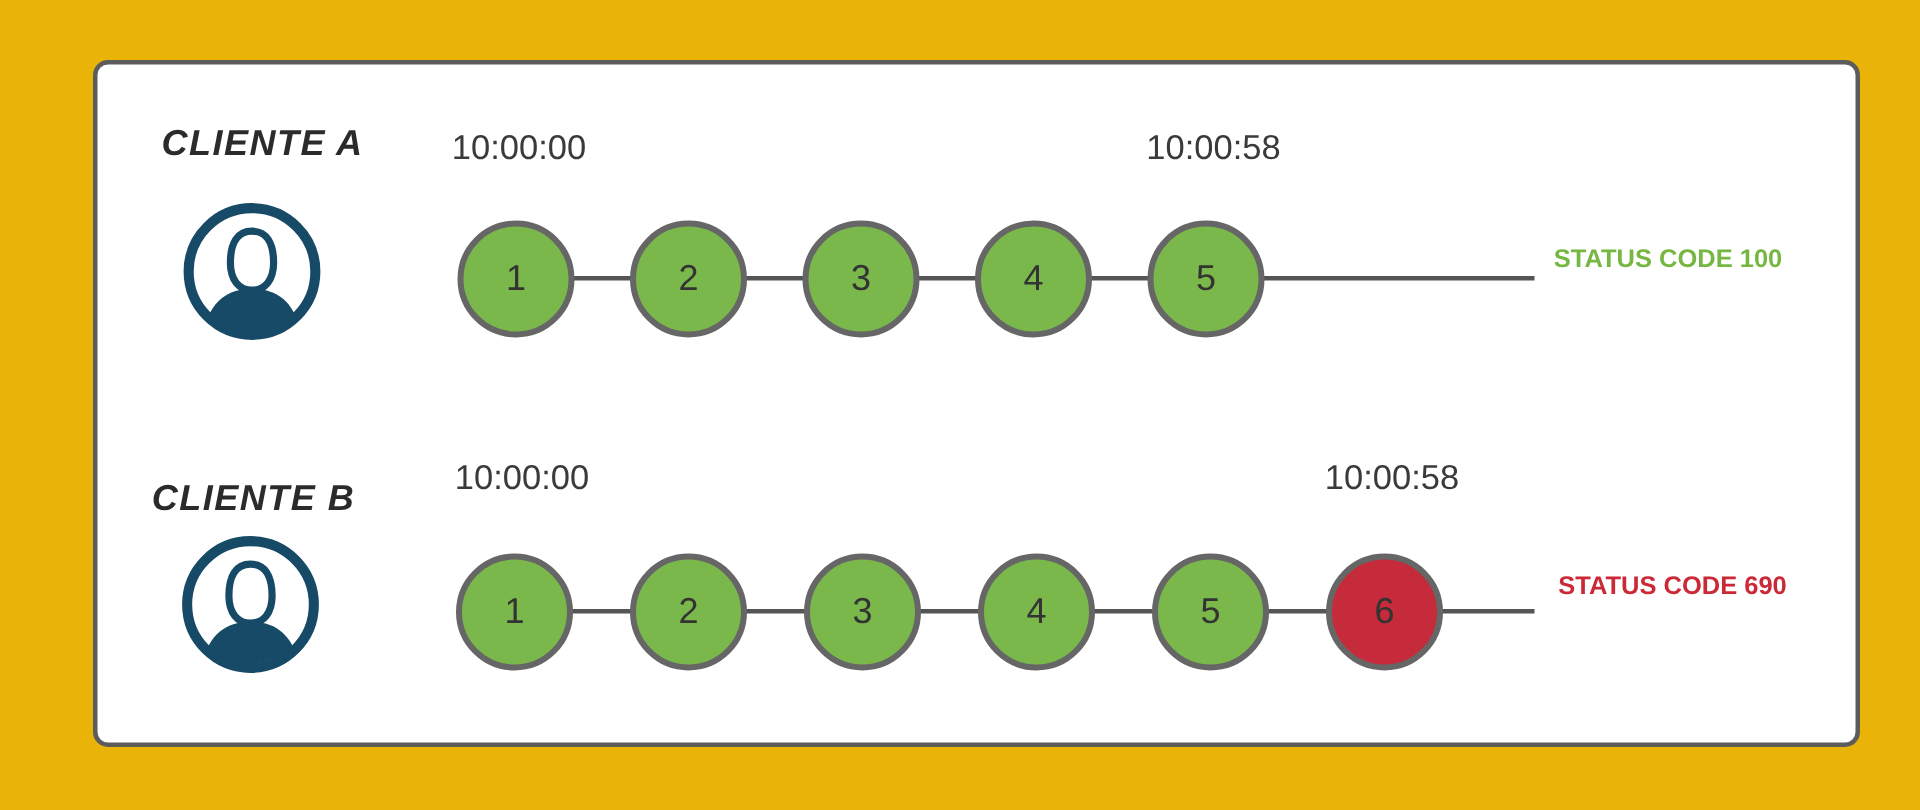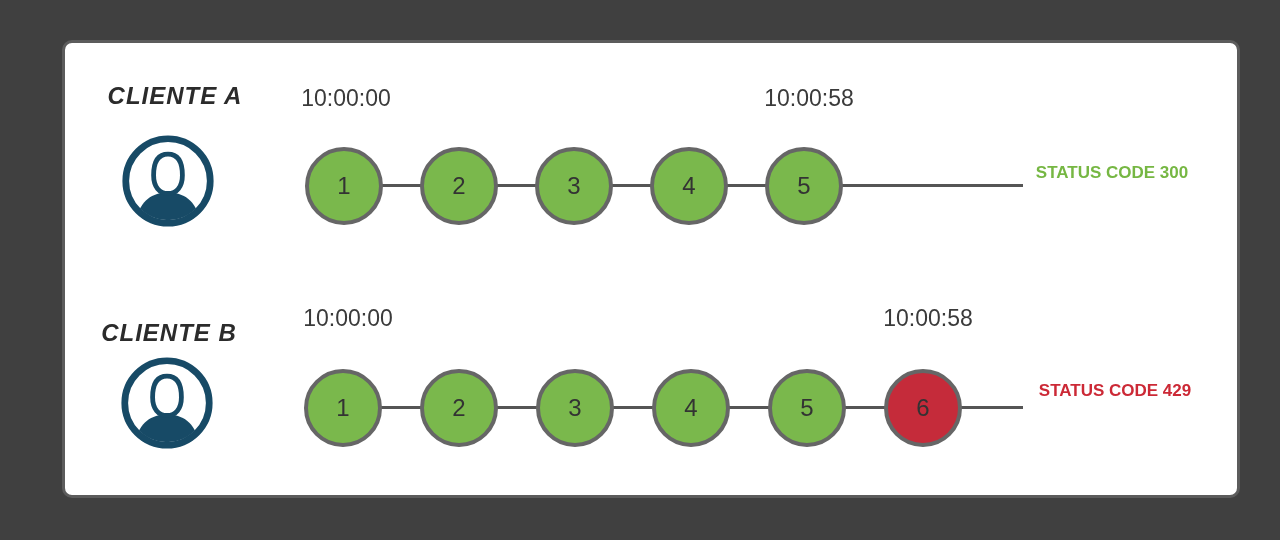--- a/index.html
+++ b/index.html
@@ -3,21 +3,21 @@
 <meta charset="utf-8">
 <style>
   * { margin: 0; padding: 0; box-sizing: border-box; }
   html, body { background: #ffffff; }
   body { font-family: "Liberation Sans", sans-serif; }
 
   .canvas {
     position: relative;
     width: 1280px;
     height: 540px;
-    background: #404040;
+    background: #eab308;
     overflow: hidden;
     padding-left: 12px;
   }
 
   .panel {
     position: absolute;
     left: 62px; top: 40px;
     width: 1178px; height: 458px;
     border: 3px solid #5c5c5c;
     border-radius: 10px;
@@ -103,21 +103,21 @@
 
     <div class="timeline-line" style="left:279px; top:141px; width:679px;"></div>
 
     <div class="step-circle" style="left: 240px; top: 104px; background-color: rgb(122, 184, 76);">1</div>
     <div class="step-circle" style="left: 355px; top: 104px; background-color: rgb(122, 184, 76);">2</div>
     <div class="step-circle" style="left: 470px; top: 104px; background-color: rgb(122, 184, 76);">3</div>
     <div class="step-circle" style="left: 585px; top: 104px; background-color: rgb(122, 184, 76);">4</div>
     <div class="step-circle" style="left: 700px; top: 104px; background-color: rgb(122, 184, 76);">5</div>
 
     <div class="status-block" style="left: 966px; top: 119px; width: 162px; color: rgb(118, 183, 67);">
-      <div>STATUS CODE 300</div>
+      <div>STATUS CODE 100</div>
     </div>
 
     <div class="client-label" style="left:104px; top:261px;margin-top:15px;">CLIENTE B</div>
 
     <div class="avatar" style="left:54px; top:312px;">
       <svg viewBox="0 0 100 100" xmlns="http://www.w3.org/2000/svg" aria-hidden="true">
         <defs>
             <clipPath id="avclip-b">
               <circle cx="50" cy="50" r="41"></circle>
             </clipPath>
@@ -134,17 +134,17 @@
     <div class="timeline-line" style="left:278px; top:363px; width:680px;"></div>
 
     <div class="step-circle" style="left: 239px; top: 326px; background-color: rgb(122, 184, 76);">1</div>
     <div class="step-circle" style="left: 355px; top: 326px; background-color: rgb(122, 184, 76);">2</div>
     <div class="step-circle" style="left: 471px; top: 326px; background-color: rgb(122, 184, 76);">3</div>
     <div class="step-circle" style="left: 587px; top: 326px; background-color: rgb(122, 184, 76);">4</div>
     <div class="step-circle" style="left: 703px; top: 326px; background-color: rgb(122, 184, 76);">5</div>
     <div class="step-circle" style="left: 819px; top: 326px; background-color: rgb(197, 43, 58);">6</div>
 
     <div class="status-block" style="left: 966px; top: 337px; width: 168px; color: rgb(204, 41, 54);">
-      <div>STATUS CODE 429</div>
+      <div>STATUS CODE 690</div>
     </div>
 
   </div>
 </div>
 
 </body></html>

